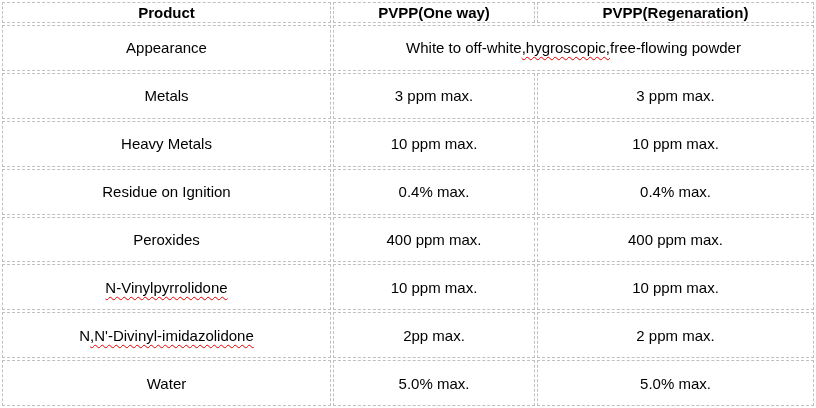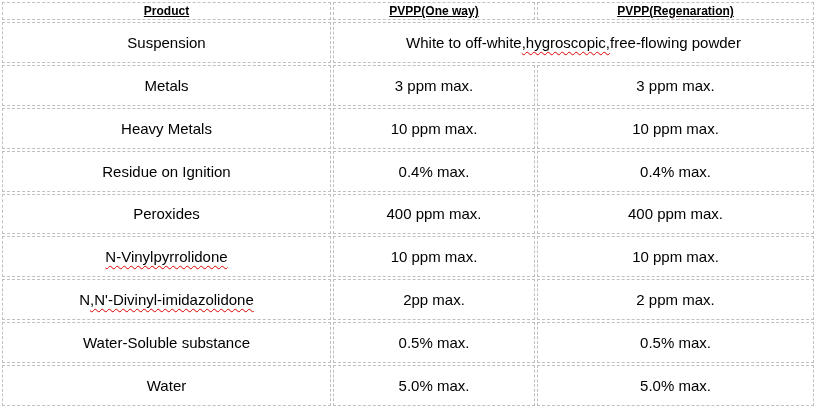--- a/index.html
+++ b/index.html
@@ -21,22 +21,21 @@
   table.spec-table td {
     border: 1px dashed #c0c0c0;
     text-align: center;
     vertical-align: middle;
     padding: 1px 4px;
     overflow: hidden;
     white-space: nowrap;
   }
   table.spec-table th {
     font-weight: bold;
-    font-size: 12px;
-    text-decoration: underline;
+    font-size: 15px;
   }
   .sq {
     text-decoration: underline;
     text-decoration-style: wavy;
     text-decoration-color: #e00000;
     text-decoration-thickness: 1px;
     text-underline-offset: 3px;
   }
 </style>
 </head>
@@ -50,21 +49,21 @@
   </colgroup>
   <thead>
     <tr>
       <th>Product</th>
       <th>PVPP(One way)</th>
       <th><span>PVPP(</span><span class="sq">Regenaration)</span></th>
     </tr>
   </thead>
   <tbody>
     <tr>
-      <td>Suspension</td>
+      <td>Appearance</td>
       <td colspan="2"><span>White to off-white</span><span class="sq">,hygroscopic,</span><span>free-flowing powder</span></td>
     </tr>
     <tr>
       <td>Metals</td>
       <td>3 ppm max.</td>
       <td>3 ppm max.</td>
     </tr>
     <tr>
       <td>Heavy Metals</td>
       <td>10 ppm max.</td>
@@ -84,23 +83,18 @@
       <td><span class="sq">N-Vinylpyrrolidone</span></td>
       <td>10 ppm max.</td>
       <td>10 ppm max.</td>
     </tr>
     <tr>
       <td><span>N</span><span class="sq">,N'-Divinyl-imidazolidone</span></td>
       <td>2pp max.</td>
       <td>2 ppm max.</td>
     </tr>
     <tr>
-      <td>Water-Soluble substance</td>
-      <td>0.5% max.</td>
-      <td>0.5% max.</td>
-    </tr>
-    <tr>
       <td>Water</td>
       <td>5.0% max.</td>
       <td>5.0% max.</td>
     </tr>
   </tbody>
 </table>
 
 </body></html>

